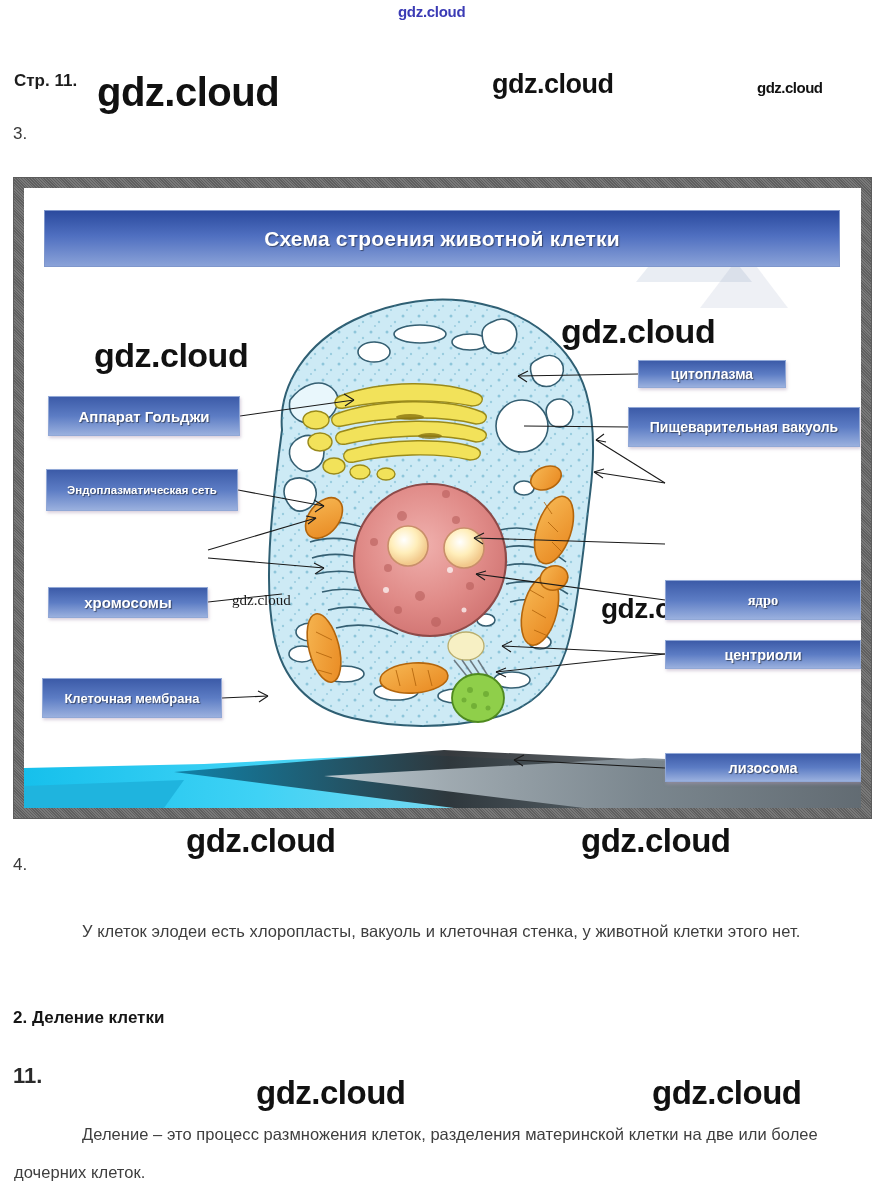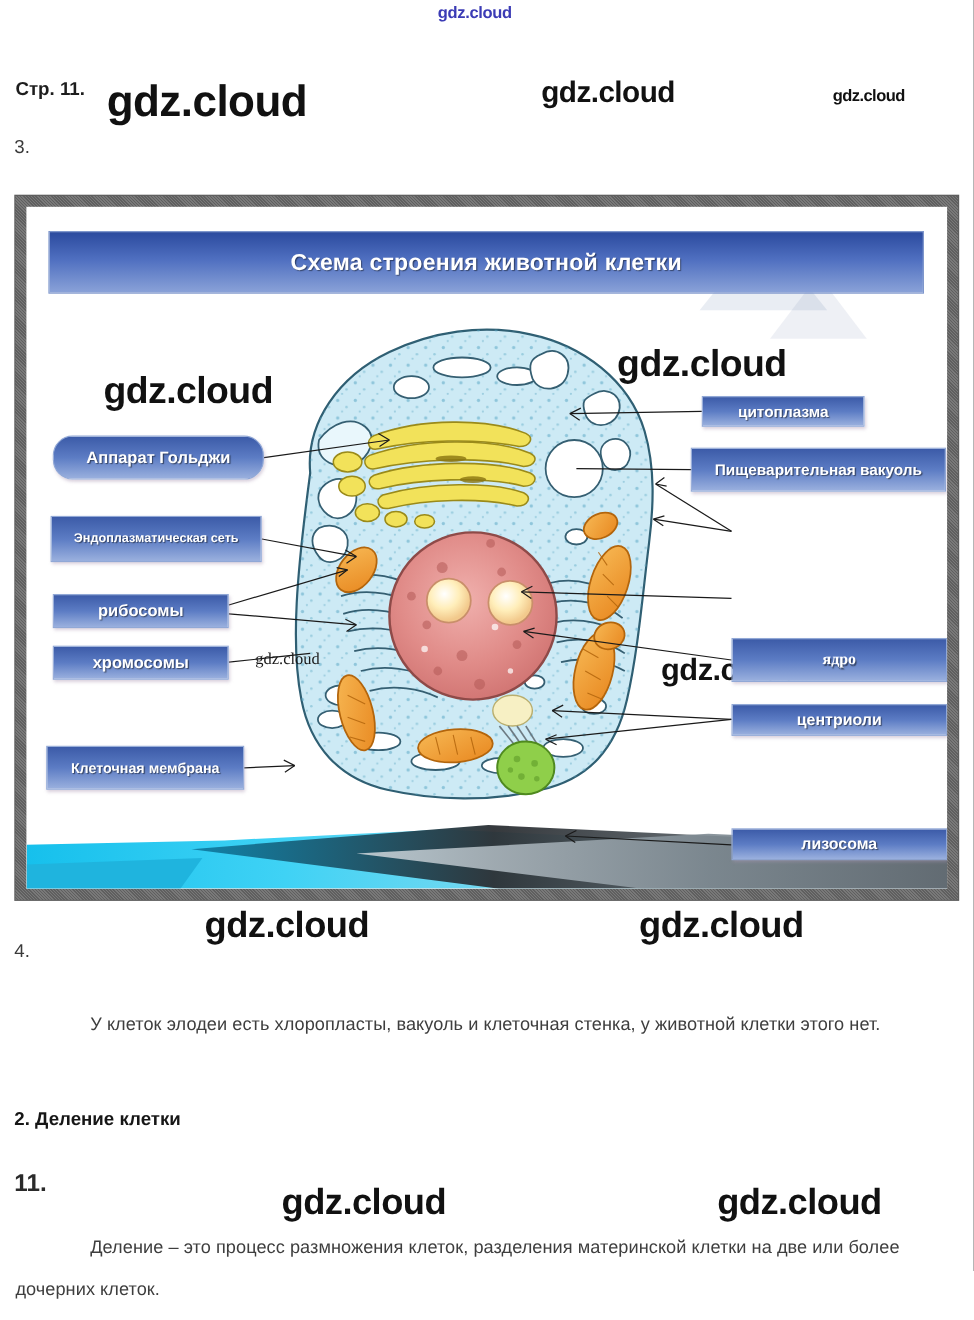--- a/index.html
+++ b/index.html
@@ -169,21 +169,21 @@
     align-items: center;
     justify-content: center;
     text-shadow: 1px 1px 1px rgba(0,0,0,0.5);
     font-weight: bold;
     box-shadow: 1px 2px 3px rgba(170,150,180,0.45);
     z-index: 30;
     white-space: nowrap;
   }
 
   
-  .lbl-golgi   { left: 24px;  top: 208px; width: 192px; height: 40px; font-size: 15px; border-radius: 18px; }
+  .lbl-golgi   { left: 24px;  top: 208px; width: 192px; height: 40px; font-size: 15px; }
   .lbl-er      { left: 22px;  top: 281px; width: 192px; height: 42px; font-size: 11.5px; }
   .lbl-ribo    { left: 24px;  top: 352px; width: 160px; height: 31px; font-size: 15px; }
   .lbl-chromo  { left: 24px;  top: 399px; width: 160px; height: 31px; font-size: 15px; }
   .lbl-membr   { left: 18px;  top: 490px; width: 180px; height: 40px; font-size: 13px; }
 
   
   .lbl-cyto    { left: 614px; top: 172px; width: 148px; height: 28px; font-size: 14px; }
   .lbl-vacuole { left: 604px; top: 219px; width: 232px; height: 40px; font-size: 14px; }
   .lbl-mito    { left: 641px; top: 281px; width: 196px; height: 29px; font-size: 14.5px; }
   .lbl-nucleol { left: 641px; top: 342px; width: 196px; height: 29px; font-size: 14.5px; }
@@ -408,21 +408,20 @@
         <path d="M641,466 L472,484"></path>
           <path d="M472,484 L482,480 M472,484 L482,489"></path>
 
         <path d="M641,580 L490,572"></path>
           <path d="M490,572 L500,567 M490,572 L499,578"></path>
       </g>
     </svg>
 
     <div class="lbl lbl-golgi">Аппарат Гольджи</div>
     <div class="lbl lbl-er">Эндоплазматическая сеть</div>
-    <div class="lbl lbl-ribo">рибосомы</div>
     <div class="lbl lbl-chromo">хромосомы</div>
     <div class="lbl lbl-membr">Клеточная мембрана</div>
 
     <div class="lbl lbl-cyto">цитоплазма</div>
     <div class="lbl lbl-vacuole">Пищеварительная вакуоль</div>
     <div class="lbl lbl-nucleus">ядро</div>
     <div class="lbl lbl-centr">центриоли</div>
     <div class="lbl lbl-lyso">лизосома</div>
 
     <div class="banner">

